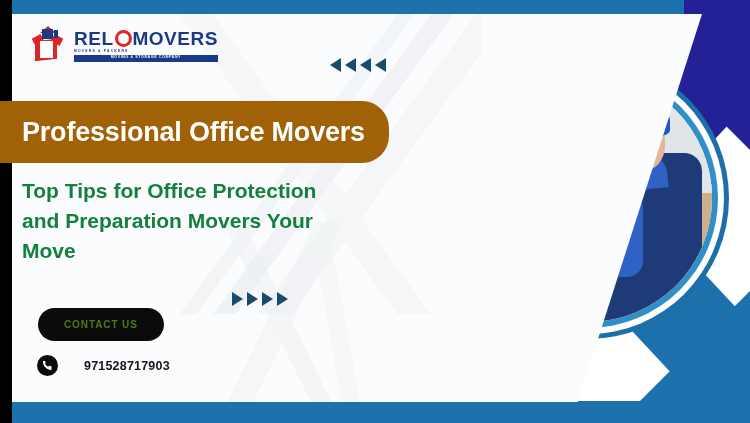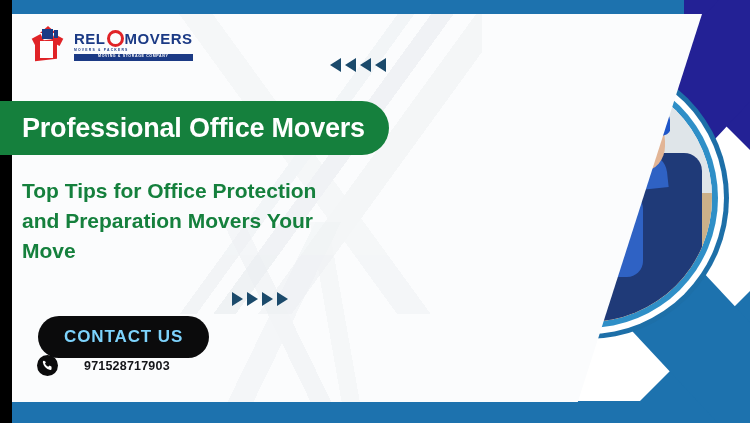--- a/index.html
+++ b/index.html
@@ -97,47 +97,47 @@
   .logo{position:absolute;left:33px;top:28px;display:flex;align-items:center;gap:5px;}
   .logo-mark{position:relative;width:36px;height:34px;}
   .lm-box{position:absolute;left:2px;top:12px;width:22px;height:20px;background:#e02327;transform:skewY(-6deg);}
   .lm-boxin{position:absolute;left:7px;top:13px;width:13px;height:17px;background:#fff;}
   .lm-flapL{position:absolute;left:0;top:8px;width:10px;height:8px;background:#e02327;transform:rotate(-28deg);}
   .lm-flapR{position:absolute;left:19px;top:8px;width:10px;height:8px;background:#e02327;transform:rotate(28deg);}
   .lm-house{position:absolute;left:9px;top:1px;width:11px;height:10px;background:#1b3a85;}
   .lm-roof{position:absolute;left:7px;top:-2px;width:0;height:0;border-left:8px solid transparent;border-right:8px solid transparent;border-bottom:7px solid #e02327;}
   .lm-chim{position:absolute;left:21px;top:2px;width:4px;height:8px;background:#1b3a85;}
   .logo-txt{display:flex;flex-direction:column;line-height:1;}
-  .logo-word{display:flex;align-items:center;font-weight:900;font-size:15px;letter-spacing:.5px;color:#1b3a85;}
+  .logo-word{display:flex;align-items:center;font-weight:900;font-size:19px;letter-spacing:.5px;color:#1b3a85;}
   .logo-o{display:inline-block;width:11px;height:11px;border-radius:50%;border:3px solid #e02327;margin:0 1px;}
   .logo-sub{font-size:3.4px;color:#1b3a85;letter-spacing:1.2px;font-weight:700;margin-top:2px;}
   .logo-bar{margin-top:2px;background:#1b3a85;color:#fff;font-size:3.6px;letter-spacing:.6px;padding:1.5px 3px;font-weight:700;text-align:center;}
 
   
   .arrows{position:absolute;display:flex;gap:4px;}
   .arr-l{left:330px;top:58px;}
   .arr-r{left:232px;top:292px;}
   .tri{width:0;height:0;border-top:7px solid transparent;border-bottom:7px solid transparent;}
   .tri.left{border-right:11px solid #1b4a6b;}
   .tri.right{border-left:11px solid #1b4a6b;}
 
   
   .pill{
-    position:absolute;left:0;top:101px;height:54px;background:#15803d;
+    position:absolute;left:0;top:101px;height:62px;background:#a16207;
     border-radius:0 27px 27px 0;display:flex;align-items:center;padding:0 24px 0 22px;justify-content:flex-end;
   }
   .pill-txt{color:#fff;font-size:27px;font-weight:800;letter-spacing:-.2px;white-space:nowrap;}
 
   
   .sub{position:absolute;left:22px;top:176px;width:360px;color:#15803d;font-size:21px;font-weight:700;line-height:30px;}
 
   
   .cta{
-    position:absolute;left:38px;top:316px;background:#0b0b0c;color:#7dd3fc;border:0;
-    border-radius:22px;padding:11px 26px;font-size:17px;font-weight:800;letter-spacing:.9px;
+    position:absolute;left:38px;top:308px;background:#0b0b0c;color:#4d7c0f;border:0;
+    border-radius:22px;padding:11px 26px;font-size:10px;font-weight:800;letter-spacing:.9px;
     font-family:"Liberation Sans",sans-serif;cursor:pointer;
   }
 
   
   .contact{position:absolute;left:37px;top:355px;display:flex;align-items:center;gap:12px;}
   .citem{display:flex;align-items:center;gap:26px;}
   .cicon{width:21px;height:21px;border-radius:50%;background:#0b0b0c;position:relative;flex:none;}
   .cicon svg{position:absolute;left:3px;top:3px;}
   .ctxt{font-size:12.5px;font-weight:800;color:#15161a;letter-spacing:.2px;}
   .gap{width:28px;}

